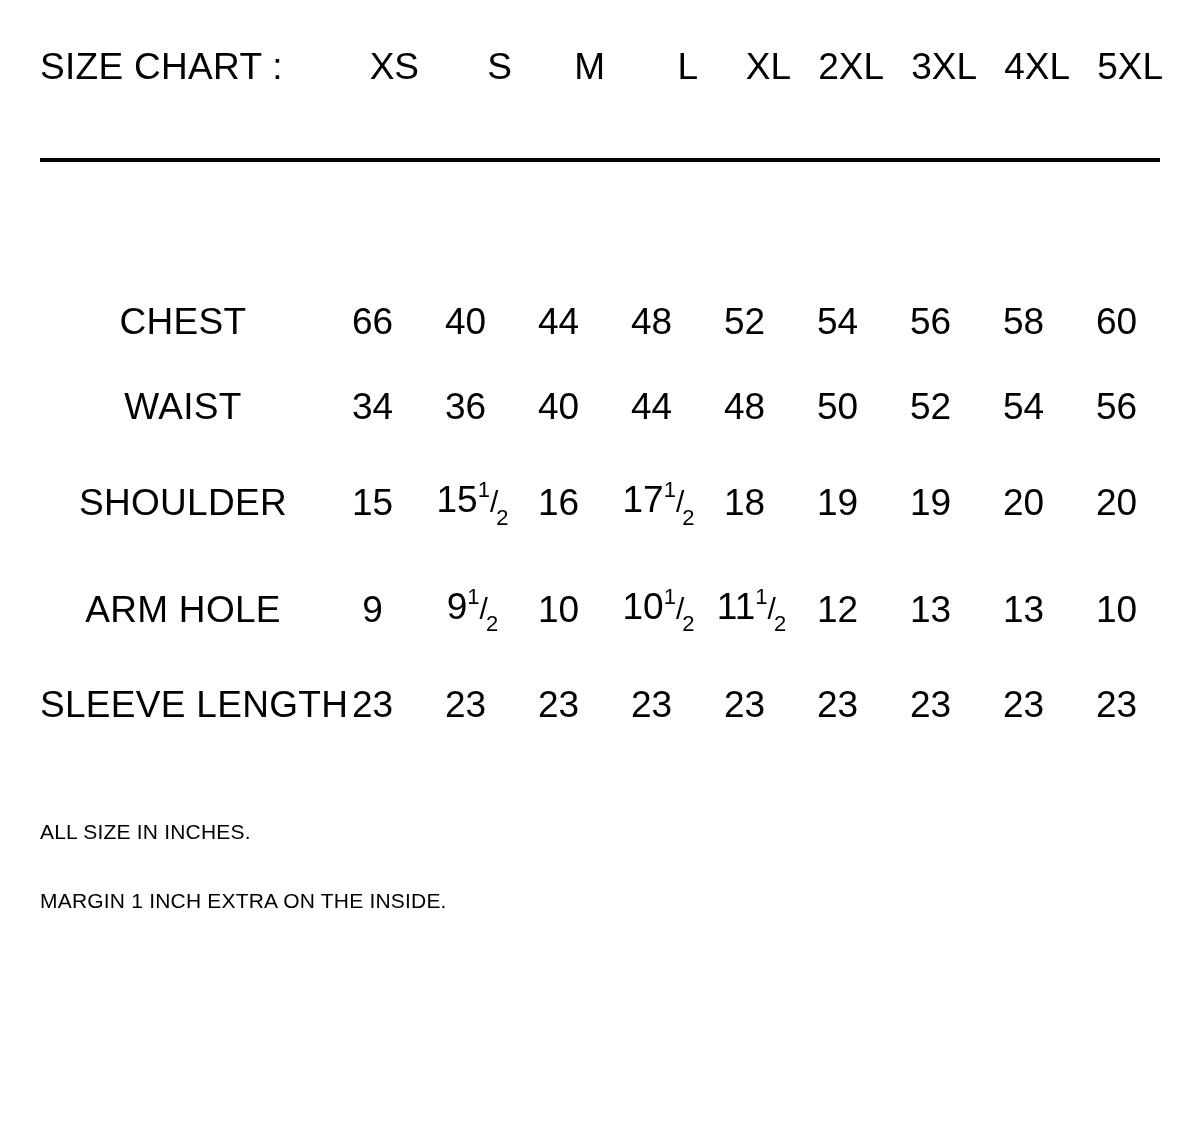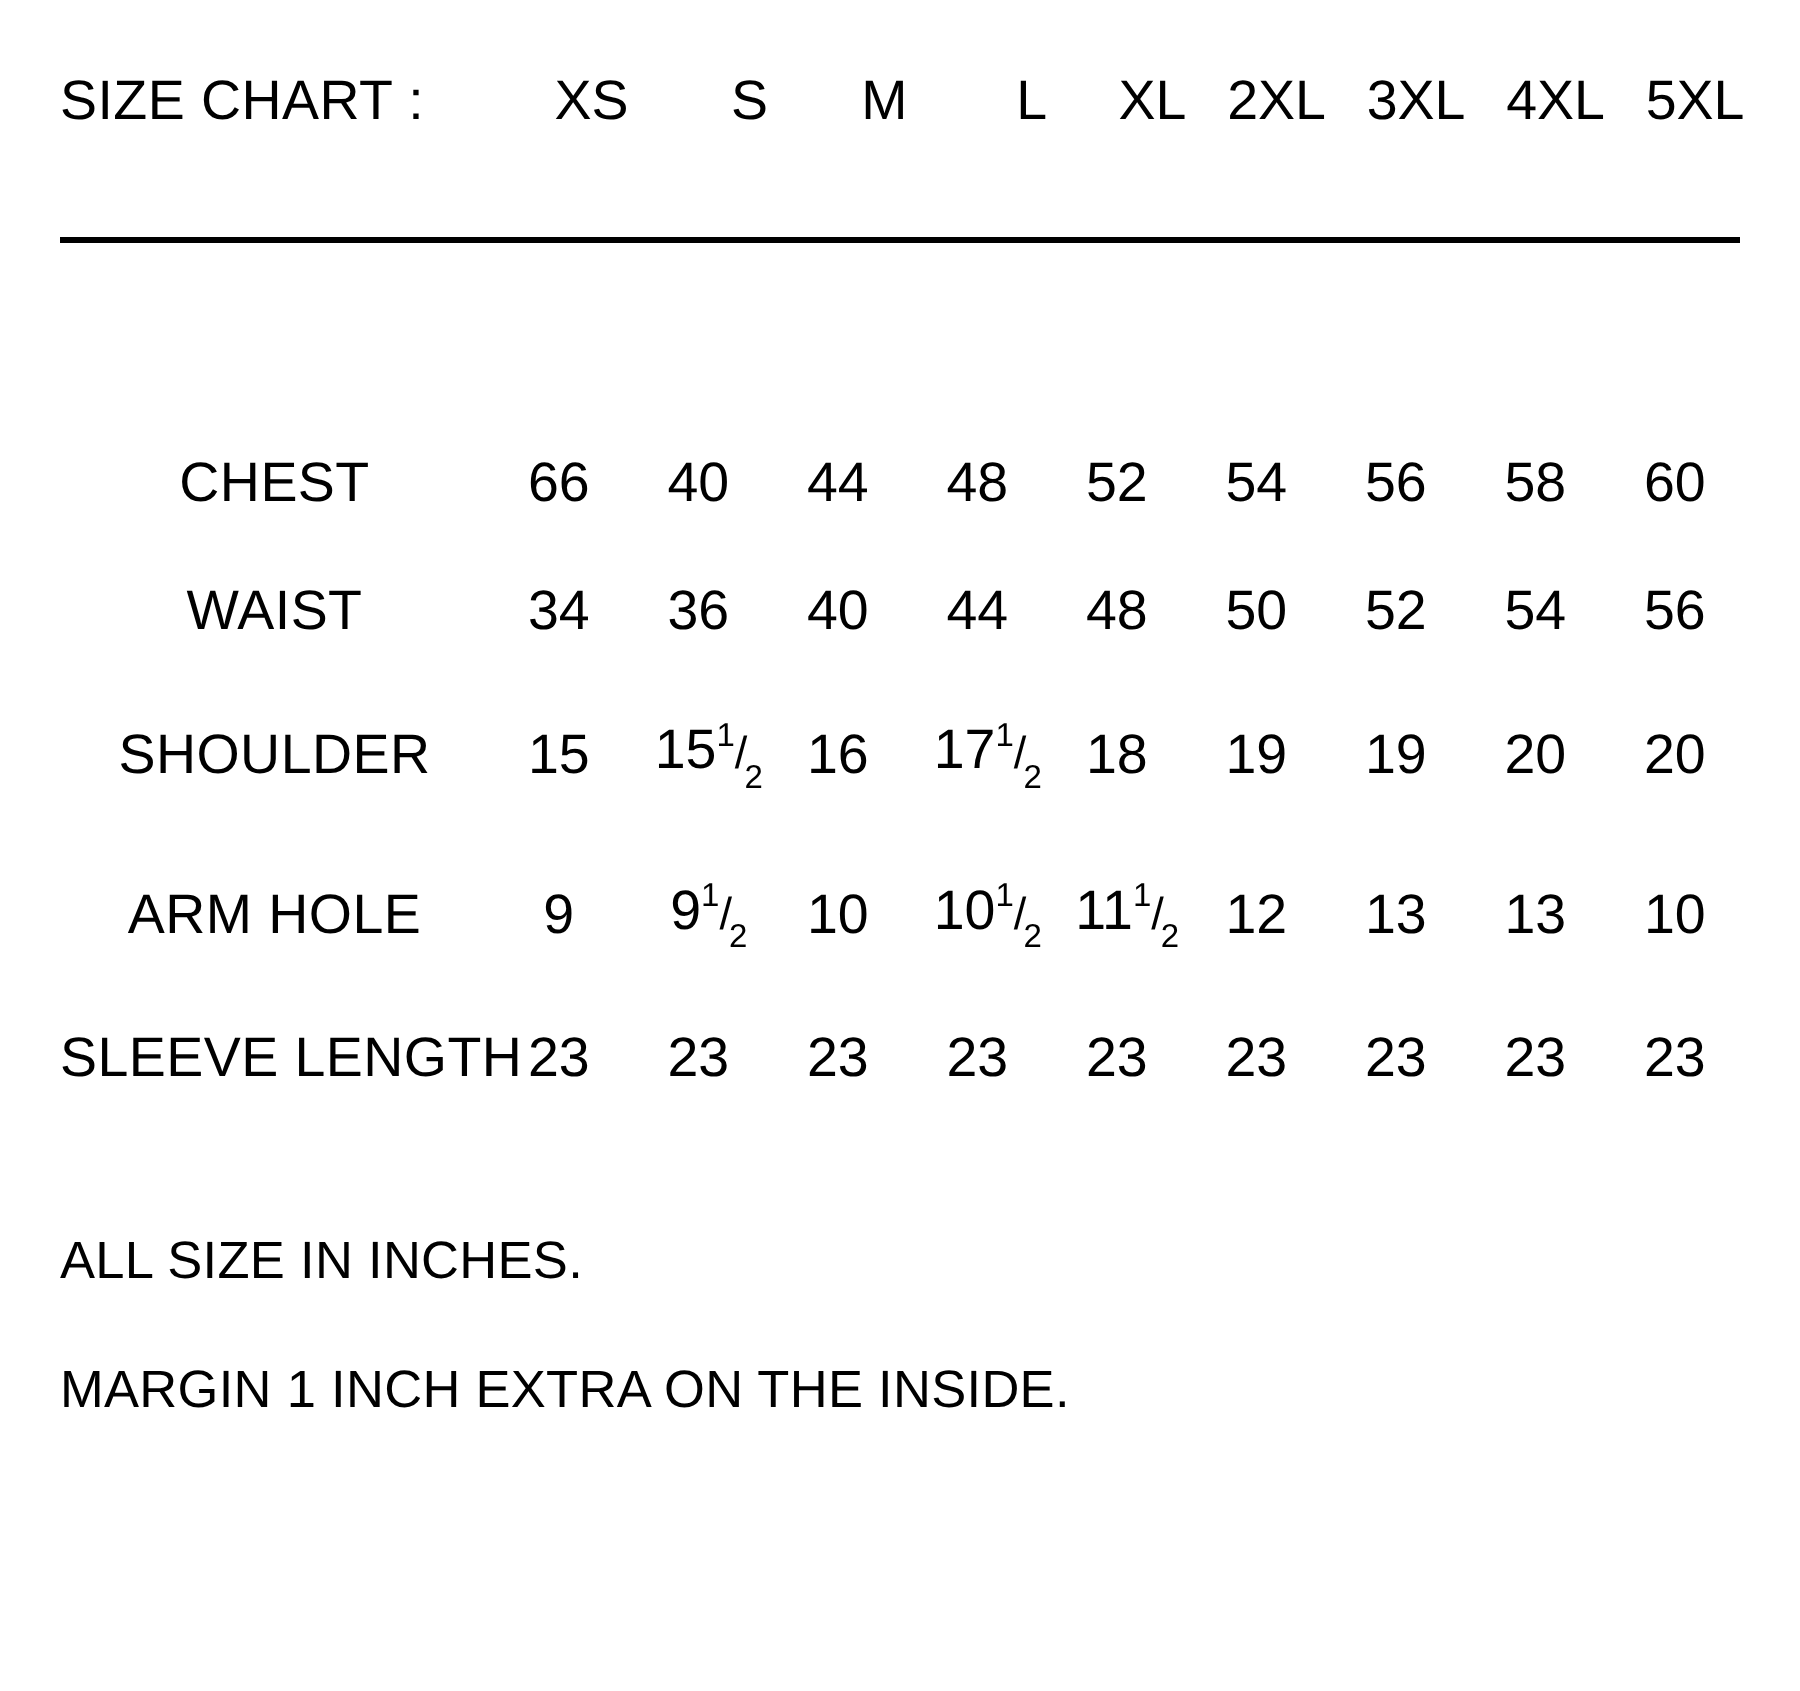--- a/index.html
+++ b/index.html
@@ -101,21 +101,21 @@
     vertical-align: sub;
     position: relative;
     top: 4px;
     left: -2px;
   }
 
   .notes {
     margin-top: 72px;
   }
   .notes .note {
-    font-size: 35px;
+    font-size: 21px;
     line-height: 1.25;
     margin-bottom: 42px;
     letter-spacing: 0.2px;
   }
 </style>
 </head>
 <body>
 
 <div class="page">
 

